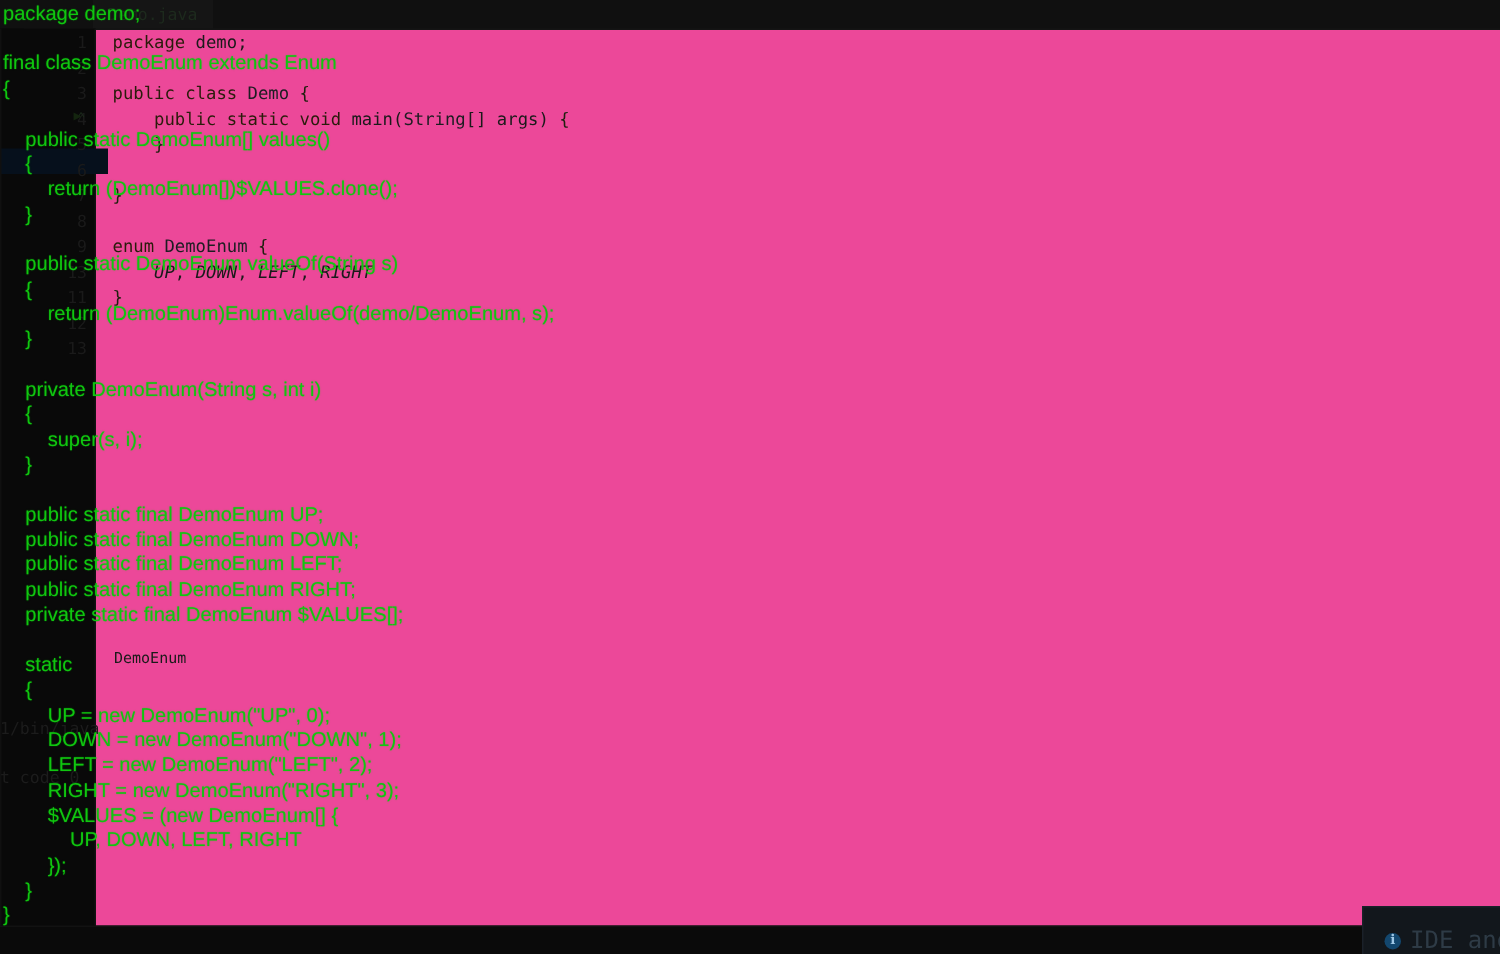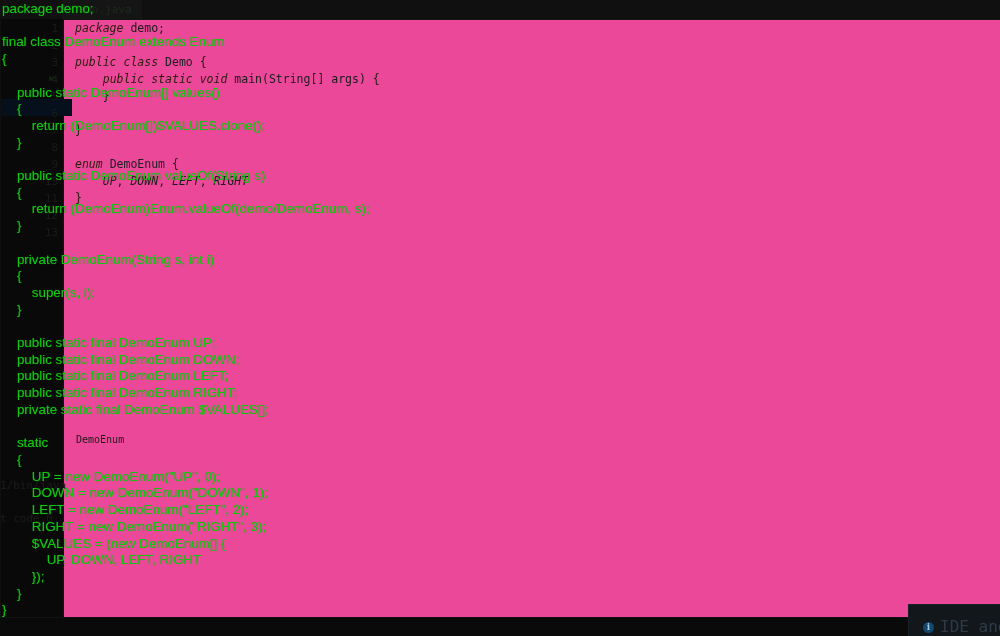--- a/index.html
+++ b/index.html
@@ -91,21 +91,21 @@
     color: #1b2a1b;
   }
   .ide-code {
     position: absolute;
     left: 75px; top: 20px;
     font-size: 11.5px;
     line-height: 17px;
     color: #1a1a1a;
     white-space: pre;
   }
-  .ide-code .kw   { color: #2a1c0b; font-style: italic; }
+  .ide-code .kw   { color: #2a1c0b; }
   .ide-code .typ  { color: #1d1d22; }
   .ide-code .br   { color: #20200f; }
   .ide-code .it   { color: #1a1a1a; font-style: italic; text-align: center; }
   .ide-gutter-run {
     position: absolute;
     font-size: 9px;
     color: #14250f;
   }
   .ide-hint {
     position: absolute;

